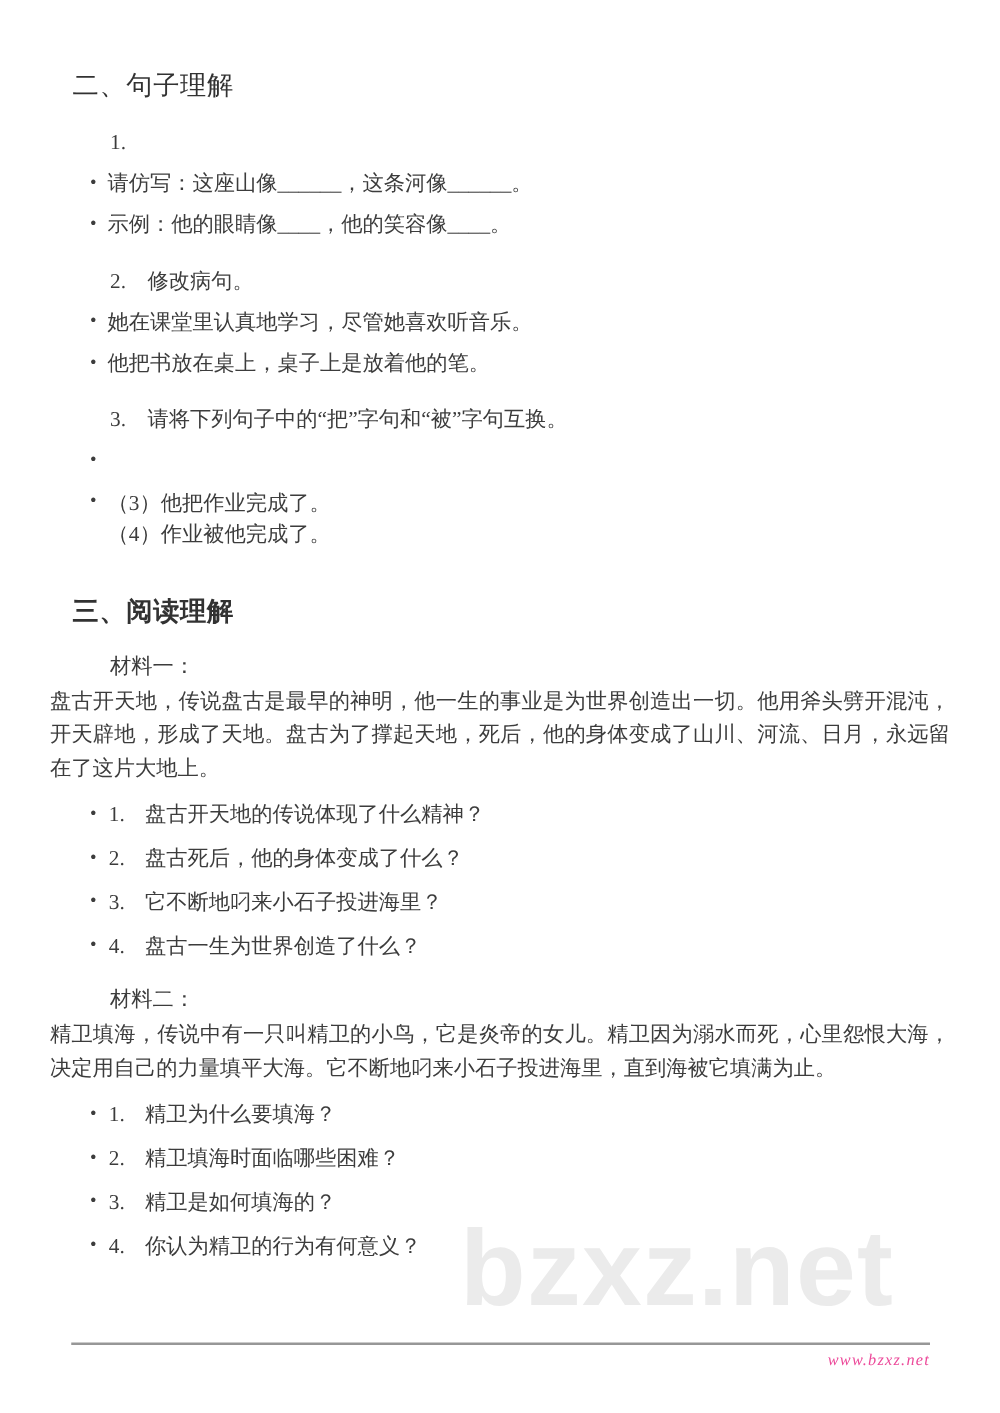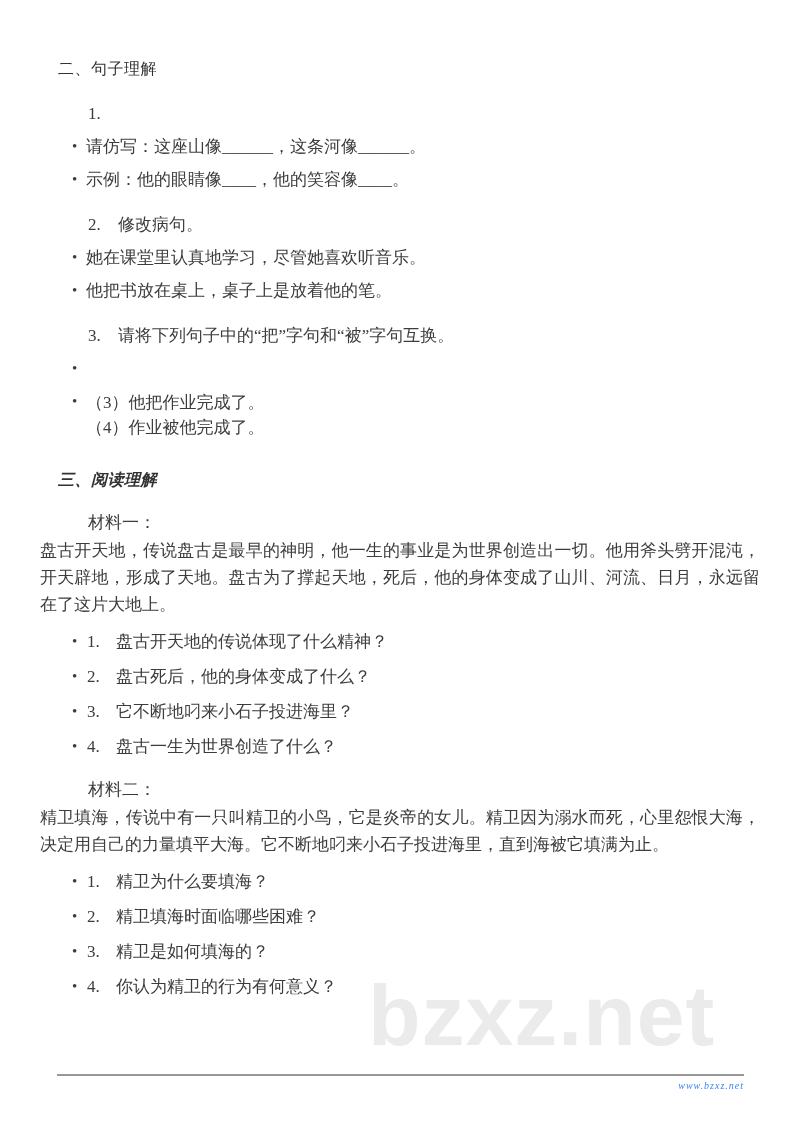--- a/index.html
+++ b/index.html
@@ -12,29 +12,29 @@
     font-family: "Liberation Serif", "DejaVu Serif", serif;
     color: #3c3c3c;
     font-size: 17px;
   }
   .content {
     position: relative;
     z-index: 1;
     padding: 57px 40px 0 40px;
   }
   .sec-heading {
-    font-size: 16px;
+    font-size: 21px;
     margin: 0 0 0 18px;
     line-height: 23px;
     letter-spacing: 0.5px;
     color: #323232;
   }
   .sec-heading.regular { font-weight: normal; }
   .sec-heading.bold { font-weight: bold; }
-  .sec-heading.gap-top { margin-top: 28px; font-style: italic; }
+  .sec-heading.gap-top { margin-top: 38px; }
 
   .item-title {
     margin: 22px 0 0 48px;
     line-height: 23px;
     display: flex;
   }
   .num {
     flex: none;
     min-width: 30px;
   }
@@ -95,22 +95,22 @@
     top: 1074px;
     border-top: 2px solid #979797;
     z-index: 1;
   }
   .footer-url {
     position: absolute;
     top: 1080px;
     right: 56px;
     z-index: 1;
     font-style: italic;
-    font-size: 10px;
-    color: #3b82f6;
+    font-size: 13px;
+    color: #ec4899;
     letter-spacing: 1px;
   }
 </style>
 </head>
 <body>
 
 <div class="watermark">bzxz.net</div>
 
 <div class="content">
 

